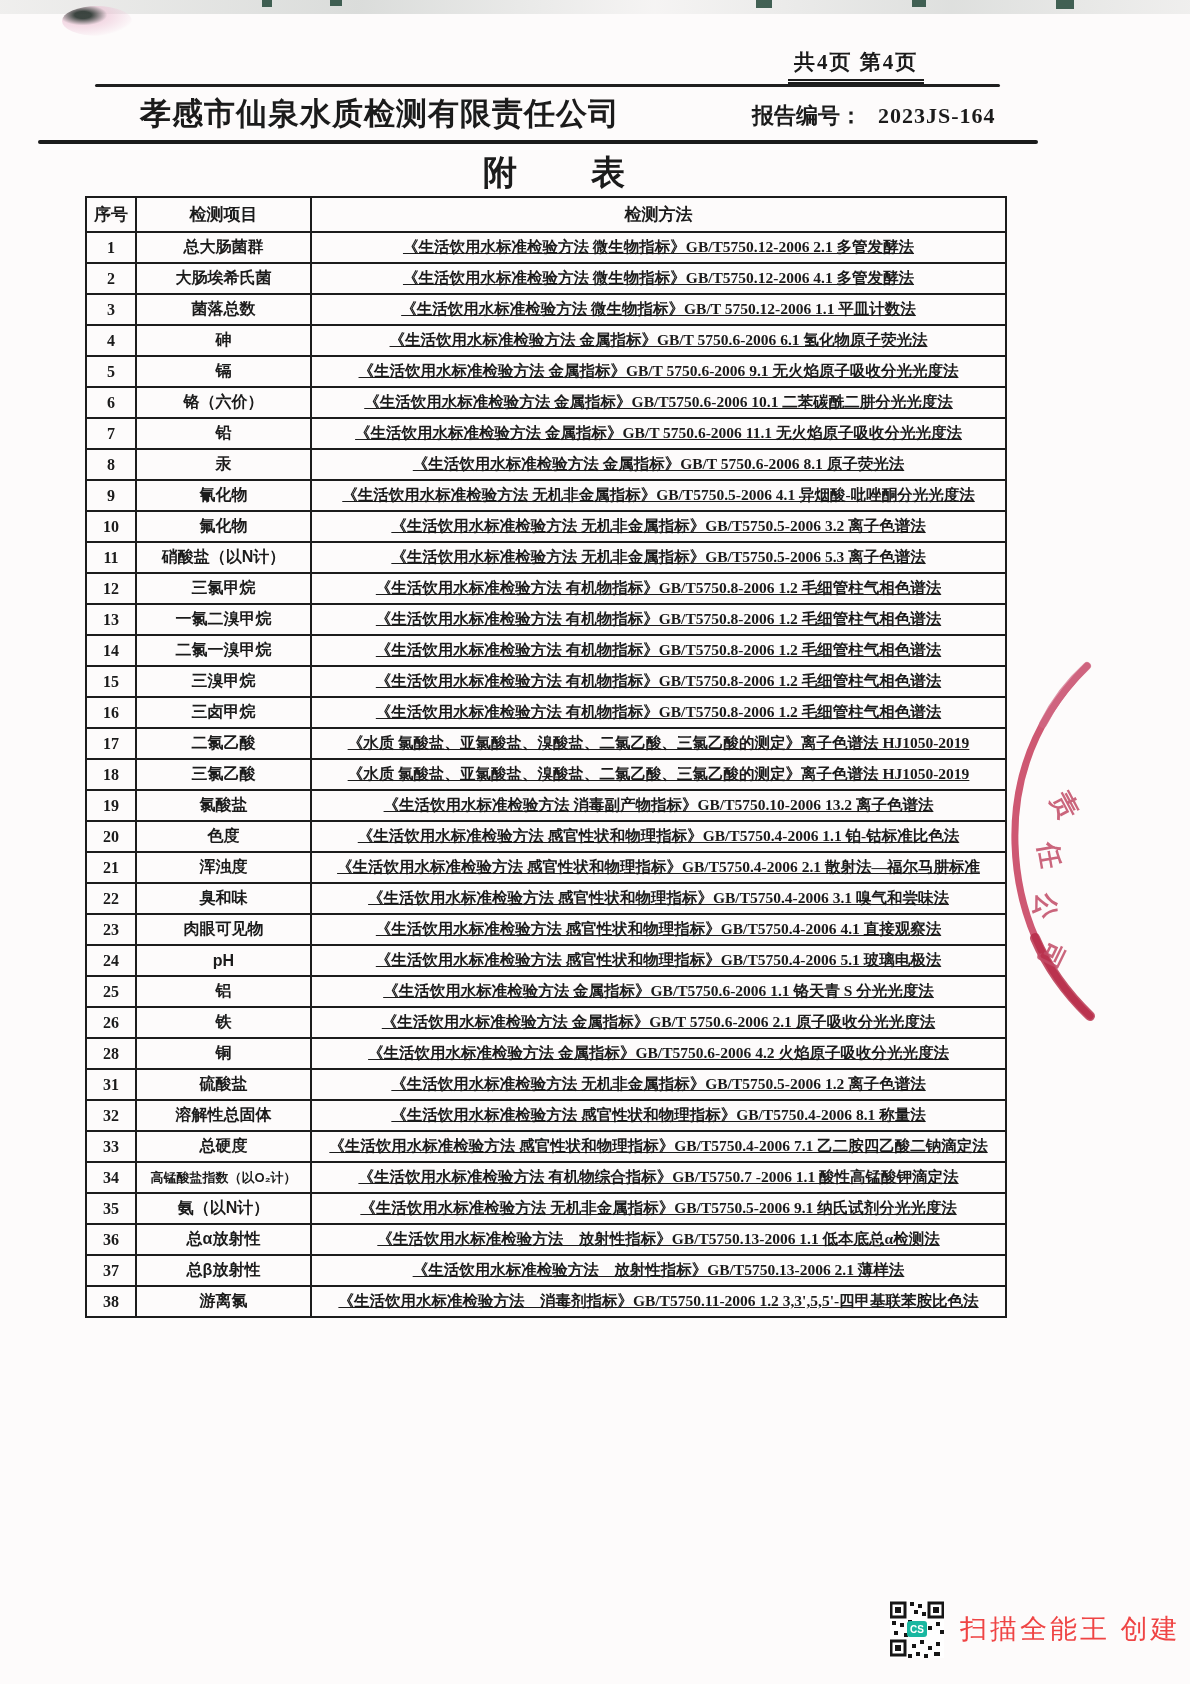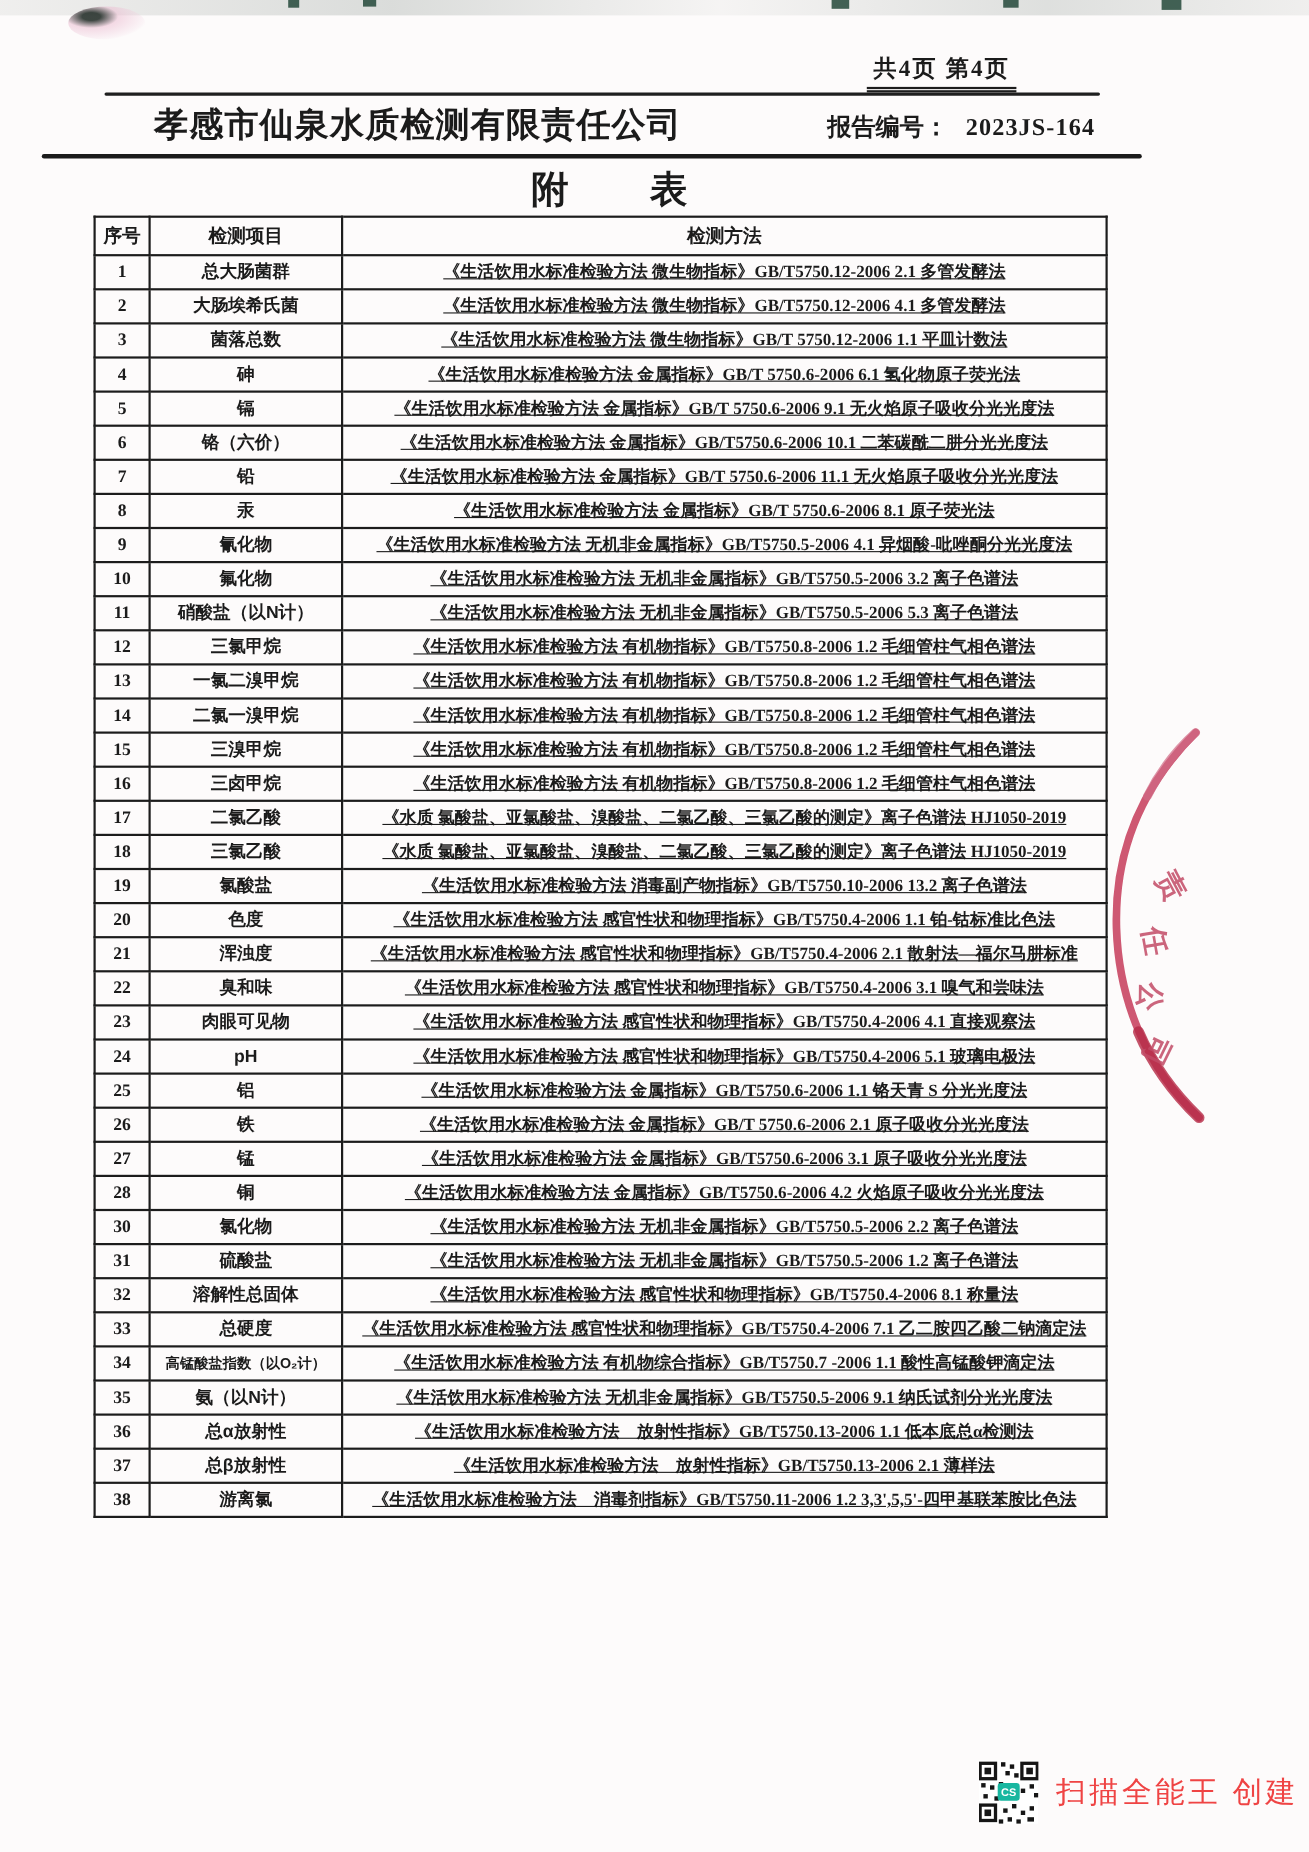--- a/index.html
+++ b/index.html
@@ -204,33 +204,23 @@
         <td class="c-no">25</td>
         <td class="c-item">铝</td>
         <td class="c-method">《生活饮用水标准检验方法 金属指标》GB/T5750.6-2006 1.1 铬天青 S 分光光度法</td>
       </tr>
       <tr>
         <td class="c-no">26</td>
         <td class="c-item">铁</td>
         <td class="c-method">《生活饮用水标准检验方法 金属指标》GB/T 5750.6-2006 2.1 原子吸收分光光度法</td>
       </tr>
       <tr>
-        <td class="c-no">27</td>
-        <td class="c-item">锰</td>
-        <td class="c-method">《生活饮用水标准检验方法 金属指标》GB/T5750.6-2006 3.1 原子吸收分光光度法</td>
-      </tr>
-      <tr>
         <td class="c-no">28</td>
         <td class="c-item">铜</td>
         <td class="c-method">《生活饮用水标准检验方法 金属指标》GB/T5750.6-2006 4.2 火焰原子吸收分光光度法</td>
-      </tr>
-      <tr>
-        <td class="c-no">30</td>
-        <td class="c-item">氯化物</td>
-        <td class="c-method">《生活饮用水标准检验方法 无机非金属指标》GB/T5750.5-2006 2.2 离子色谱法</td>
       </tr>
       <tr>
         <td class="c-no">31</td>
         <td class="c-item">硫酸盐</td>
         <td class="c-method">《生活饮用水标准检验方法 无机非金属指标》GB/T5750.5-2006 1.2 离子色谱法</td>
       </tr>
       <tr>
         <td class="c-no">32</td>
         <td class="c-item">溶解性总固体</td>
         <td class="c-method">《生活饮用水标准检验方法 感官性状和物理指标》GB/T5750.4-2006 8.1 称量法</td>

